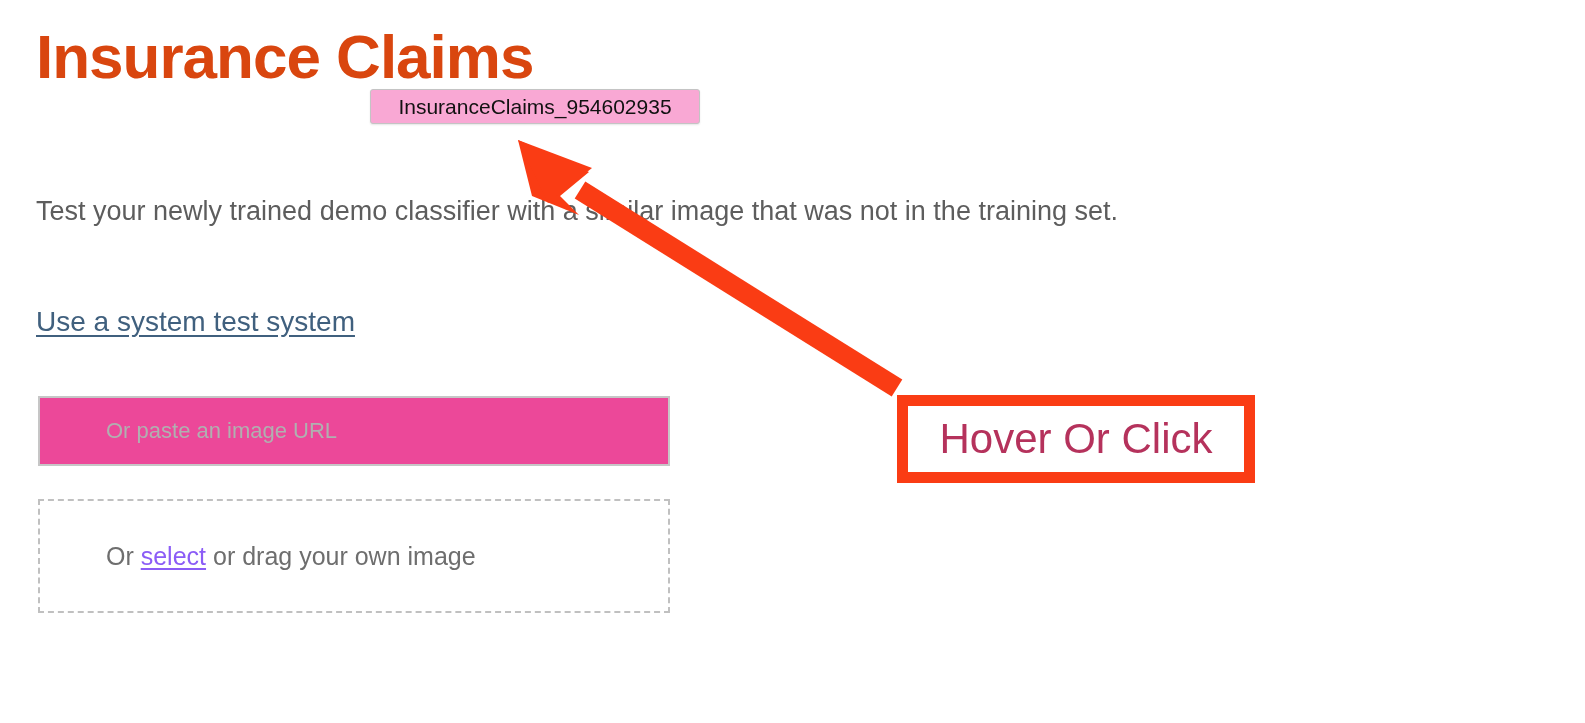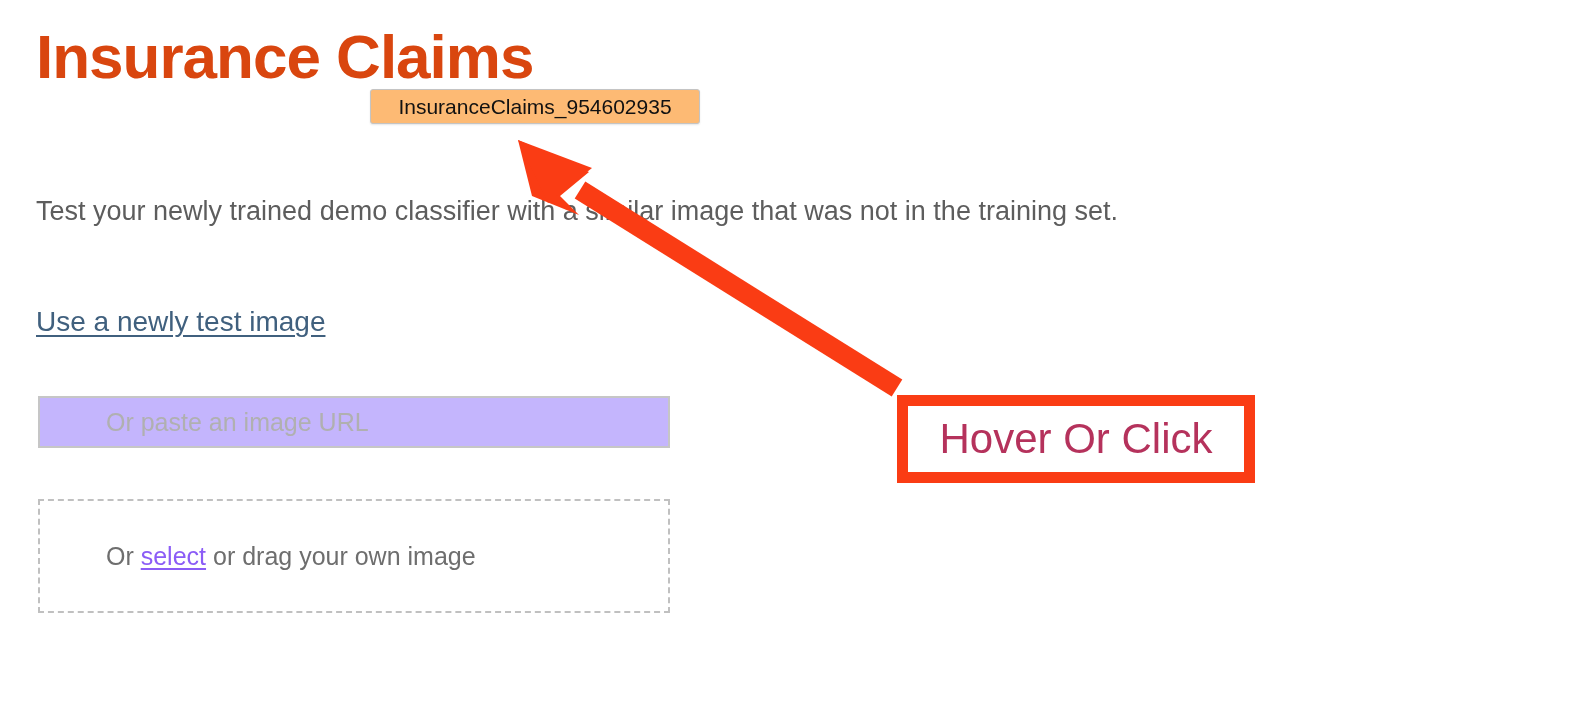--- a/index.html
+++ b/index.html
@@ -36,21 +36,21 @@
   }
 
   
   .tooltip {
     position: absolute;
     left: 370px;
     top: 89px;
     width: 330px;
     height: 35px;
     box-sizing: border-box;
-    background: #fdba74;
+    background: #f9a8d4;
     border: 1px solid #c4c4c4;
     border-radius: 3px;
     display: flex;
     align-items: center;
     justify-content: center;
     font-size: 21px;
     color: #111111;
     white-space: nowrap;
     box-shadow: 0 1px 2px rgba(0,0,0,0.10);
   }
@@ -78,26 +78,26 @@
     white-space: nowrap;
     cursor: pointer;
   }
 
   
   .url-input {
     position: absolute;
     left: 38px;
     top: 396px;
     width: 632px;
-    height: 52px;
+    height: 70px;
     box-sizing: border-box;
     border: 2px solid #c6c6c6;
-    background: #c4b5fd;
+    background: #ec4899;
     font-family: "Liberation Sans", sans-serif;
-    font-size: 25px;
+    font-size: 22px;
     color: #333333;
     padding: 0 0 0 66px;
     outline: none;
     border-radius: 0;
   }
   .url-input::placeholder {
     color: #b0b0b0;
     opacity: 1;
   }
 
@@ -168,21 +168,21 @@
 <div id="page-root">
 
   <h1 class="page-title">Insurance Claims</h1>
 
   <div class="tooltip">
     <span>InsuranceClaims_954602935</span>
   </div>
 
   <p class="description">Test your newly trained demo classifier with a similar image that was not in the training set.</p>
 
-  <a class="system-link" href="#">Use a newly test image</a>
+  <a class="system-link" href="#">Use a system test system</a>
 
   <input class="url-input" type="text" placeholder="Or paste an image URL" style="">
 
   <div class="dropzone">
     <span class="dropzone-text"><span>Or </span><a class="dropzone-link" href="#">select</a><span> or drag your own image</span></span>
   </div>
 
   <div class="annotation-layer">
     <svg class="annotation-arrow" viewBox="0 0 1585 723">
 

